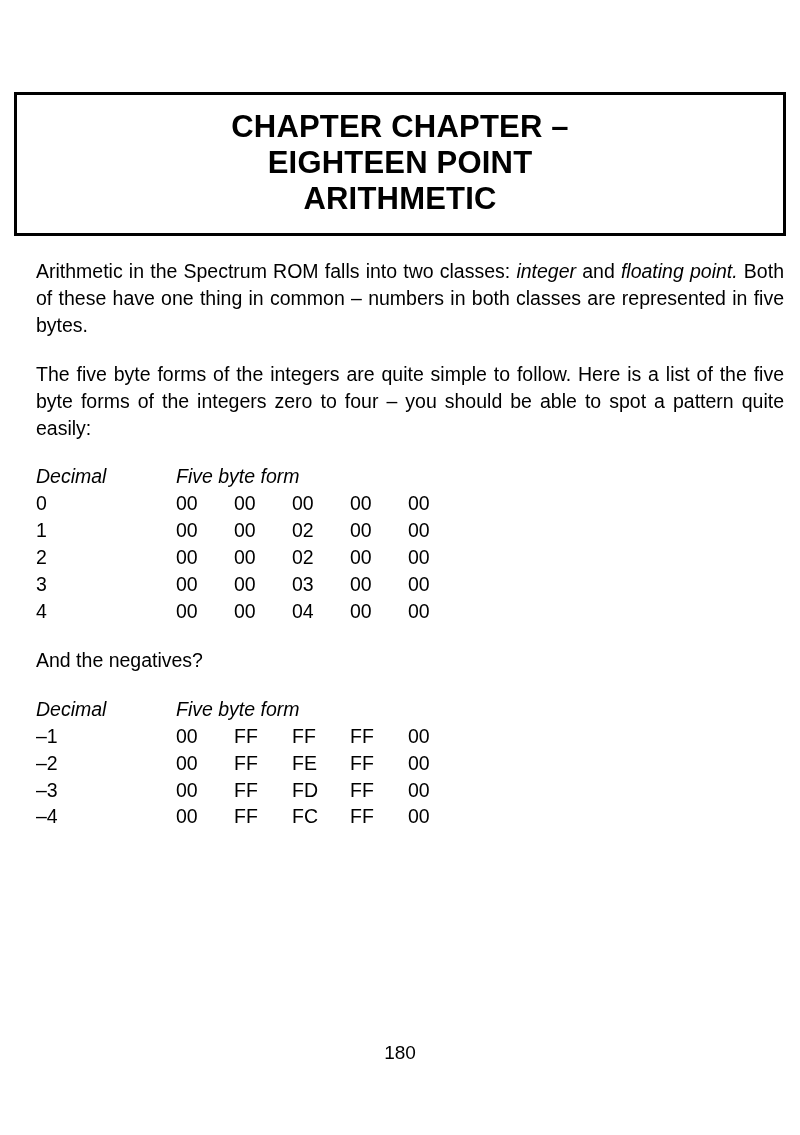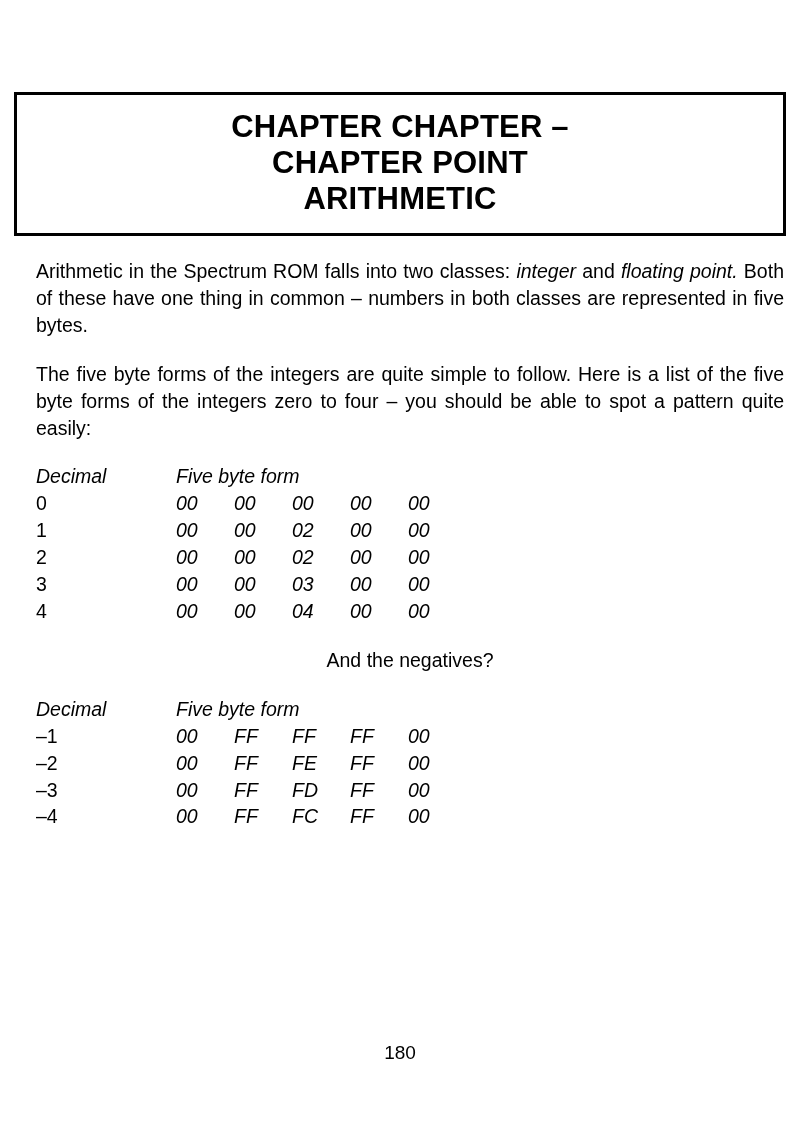--- a/index.html
+++ b/index.html
@@ -45,21 +45,21 @@
     width: 748px;
   }
   p.para {
     font-size: 19.5px;
     line-height: 1.38;
     margin: 0 0 22px 0;
     text-align: justify;
     text-justify: inter-word;
   }
   p.para.nojust {
-    text-align: center;
+    text-align: left;
   }
   em.it {
     font-style: italic;
   }
   .table-block {
     margin: 0 0 22px 0;
   }
   .tbl {
     border-collapse: collapse;
     font-size: 19.5px;
@@ -69,21 +69,20 @@
     padding: 0;
     vertical-align: top;
     white-space: pre;
   }
   .col-dec {
     width: 140px;
     margin-top: 36px;
   }
   .col-byte {
     width: 58px;
-    font-style: italic;
   }
   .hdr td {
     font-style: italic;
   }
   .hdr .col-dec { width: 140px; }
   .page-number {
     position: absolute;
     left: 0;
     top: 1042px;
     width: 800px;
@@ -91,21 +90,21 @@
     font-size: 19px;
   }
 </style>
 </head>
 <body>
 
 <div class="page">
 
   <div class="title-box">
     <div class="title-line">CHAPTER CHAPTER –</div>
-    <div class="title-line">CHAPTER POINT</div>
+    <div class="title-line">EIGHTEEN POINT</div>
     <div class="title-line">ARITHMETIC</div>
   </div>
 
   <div class="body-area">
 
     <p class="para"><span>Arithmetic in the Spectrum ROM falls into two classes: </span><em class="it">integer</em><span> and </span><em class="it">floating point.</em><span> Both of these have one thing in common – numbers in both classes are represented in five bytes.</span></p>
 
     <p class="para">The five byte forms of the integers are quite simple to follow. Here is a list of the five byte forms of the integers zero to four – you should be able to spot a pattern quite easily:</p>
 
     <div class="table-block">

